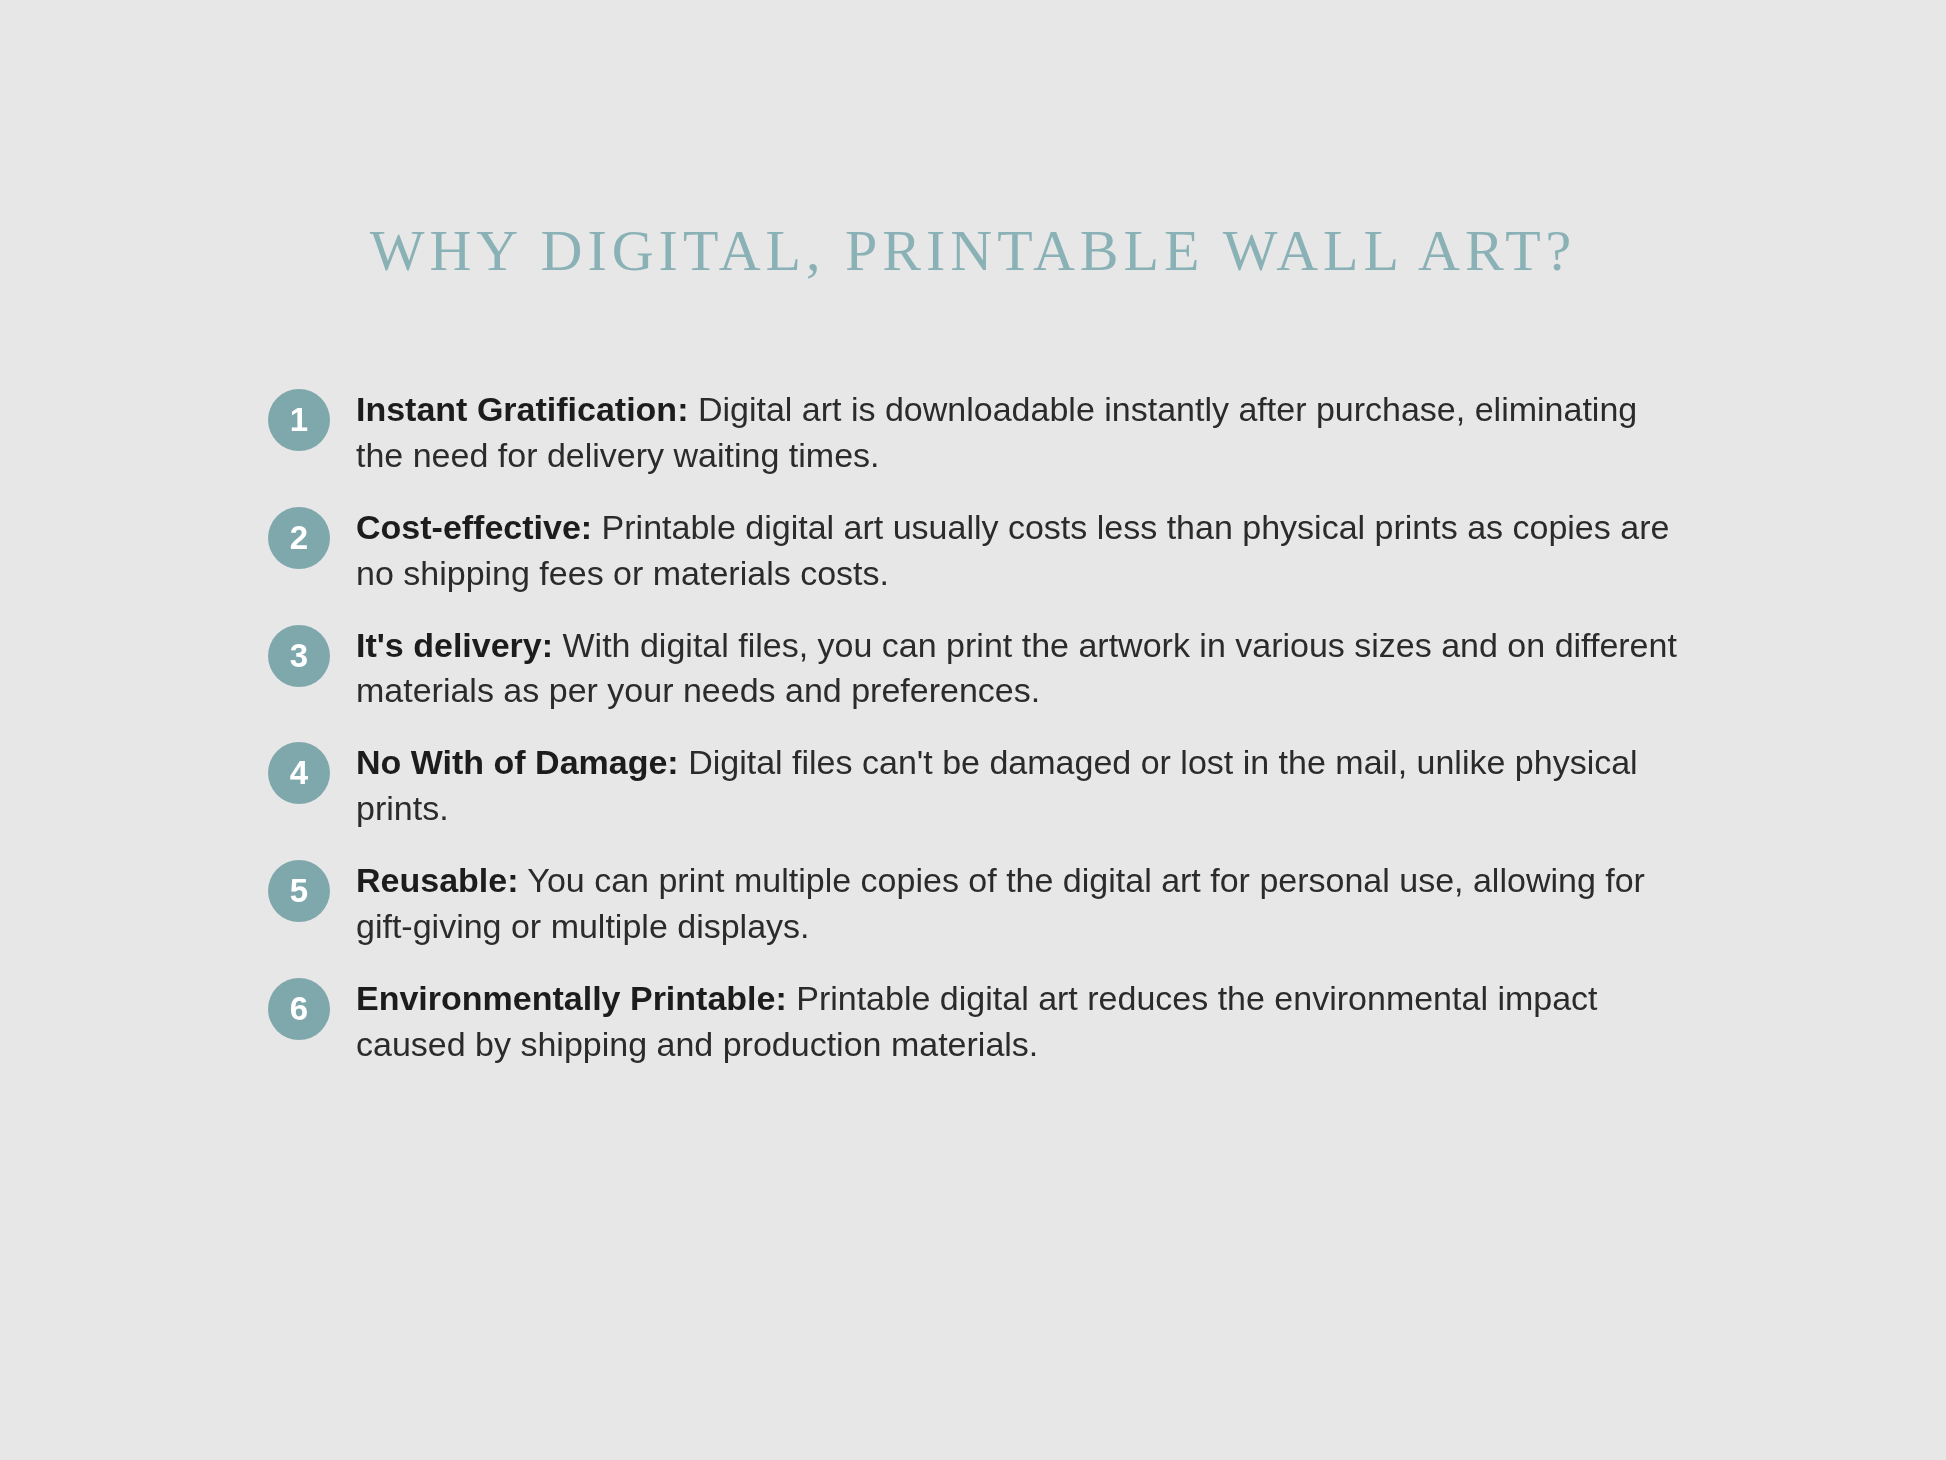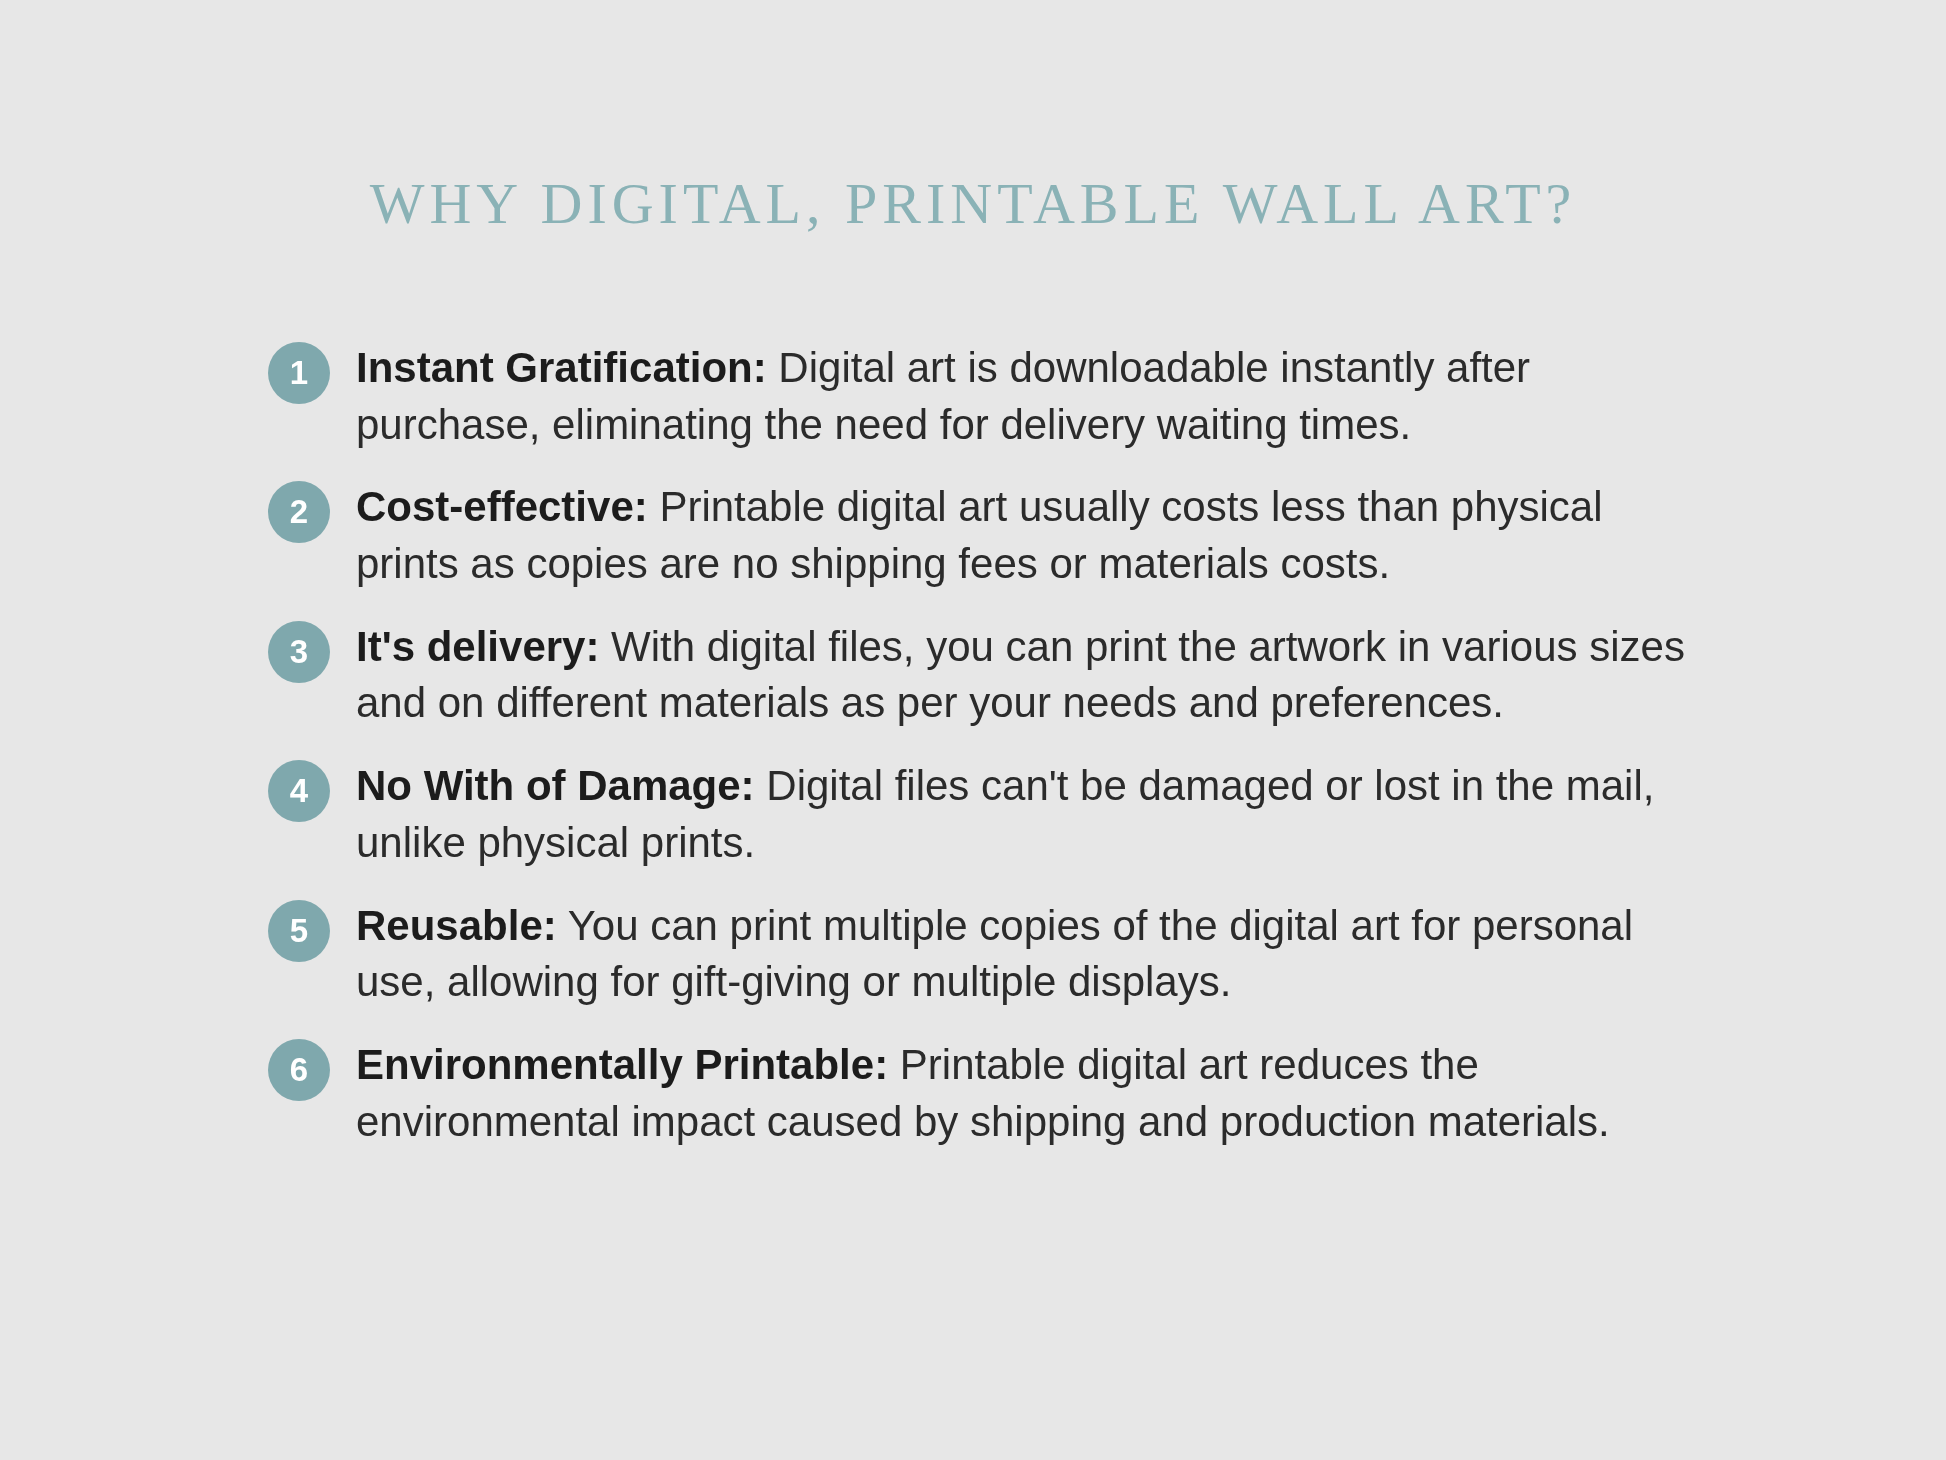--- a/index.html
+++ b/index.html
@@ -12,20 +12,21 @@
     background: #e7e7e7;
     font-family: "Liberation Sans", sans-serif;
     overflow: hidden;
   }
   .page {
     position: relative;
     width: 1946px;
     height: 1141px;
     background: #e7e7e7;
     box-sizing: border-box;
+    margin-top: 47px;
   }
   .title {
     position: absolute;
     left: 0;
     top: 170px;
     width: 100%;
     text-align: center;
     font-family: "Liberation Serif", "DejaVu Serif", serif;
     font-size: 58px;
     letter-spacing: 5px;
@@ -54,21 +55,21 @@
     font-size: 33px;
     font-weight: 700;
     display: flex;
     align-items: center;
     justify-content: center;
     margin-top: 2px;
     font-family: "Liberation Sans", sans-serif;
   }
   .text {
     margin-left: 26px;
-    font-size: 42px;
+    font-size: 34px;
     line-height: 1.35;
     color: #2b2b2b;
     font-family: "Liberation Sans", sans-serif;
     max-width: 1330px;
   }
   .text .lead {
     font-weight: 700;
     color: #1c1c1c;
   }
 </style>

